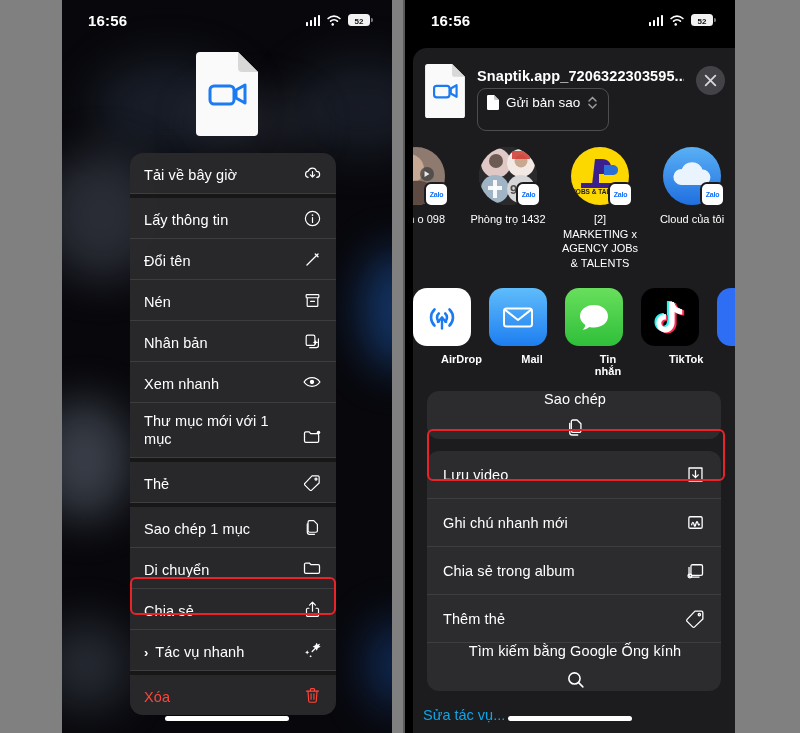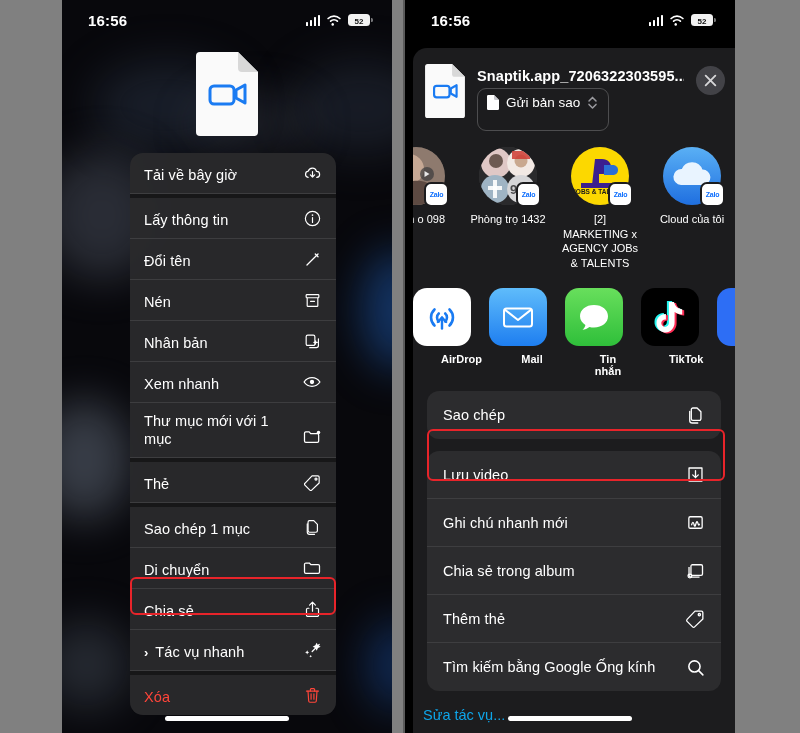--- a/index.html
+++ b/index.html
@@ -141,21 +141,21 @@
   }
   .app-name { color: #fff; font-size: 11px; font-weight: 600; padding-left: 28px; }
 
   
   .act-group { background: #2c2c2e; border-radius: 12px; margin: 0 14px 12px 14px; overflow: hidden; }
   .act-item {
     position: relative; display: flex; align-items: center; justify-content: space-between;
     height: 48px; padding: 0 14px 0 16px; color: #fff;
     border-bottom: .5px solid rgba(255,255,255,.085);
   }
-  .act-item:last-child { border-bottom: none; }
+  .act-item:last-child { border-bottom: none; flex-direction: column; }
   .act-label { font-size: 14.5px; letter-spacing: .1px; }
   .act-icon { flex: none; width: 24px; height: 24px; display: flex; align-items: center; justify-content: center; }
   .edit-link { color: #0ea5e9; font-size: 14.5px; padding: 4px 0 0 10px; }
 
   svg { display: block; }
 </style>
 </head>
 <body>
 
 <div class="stage">

